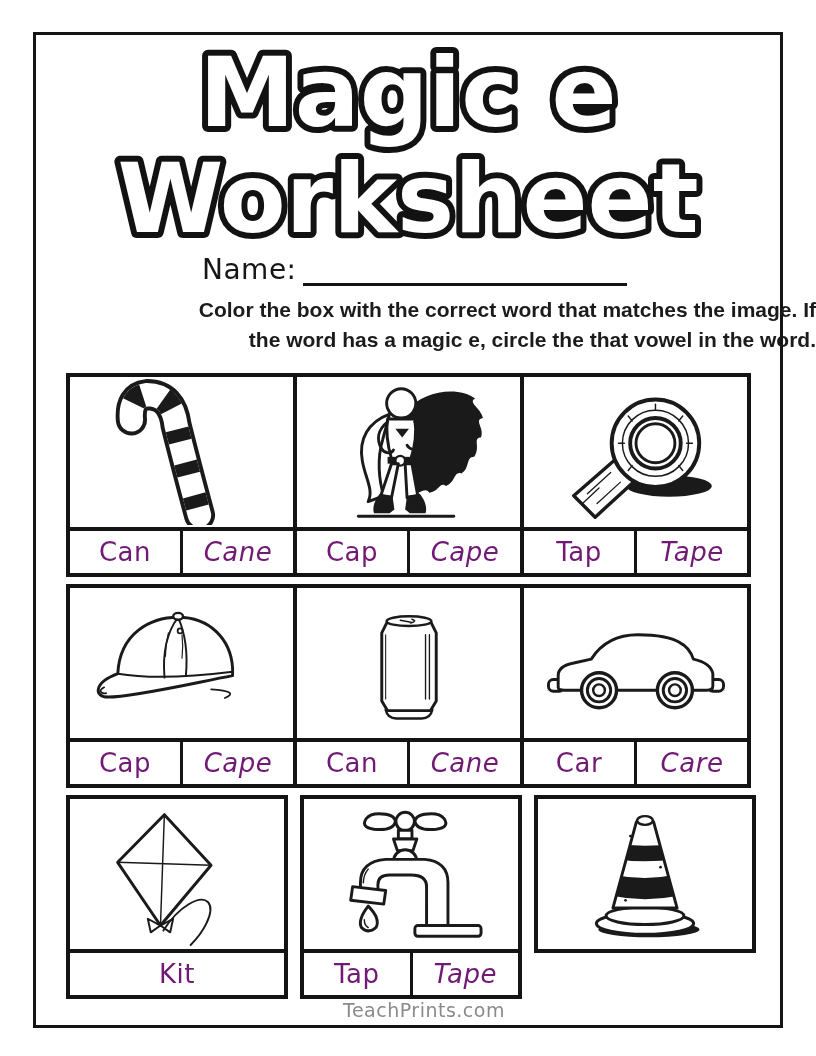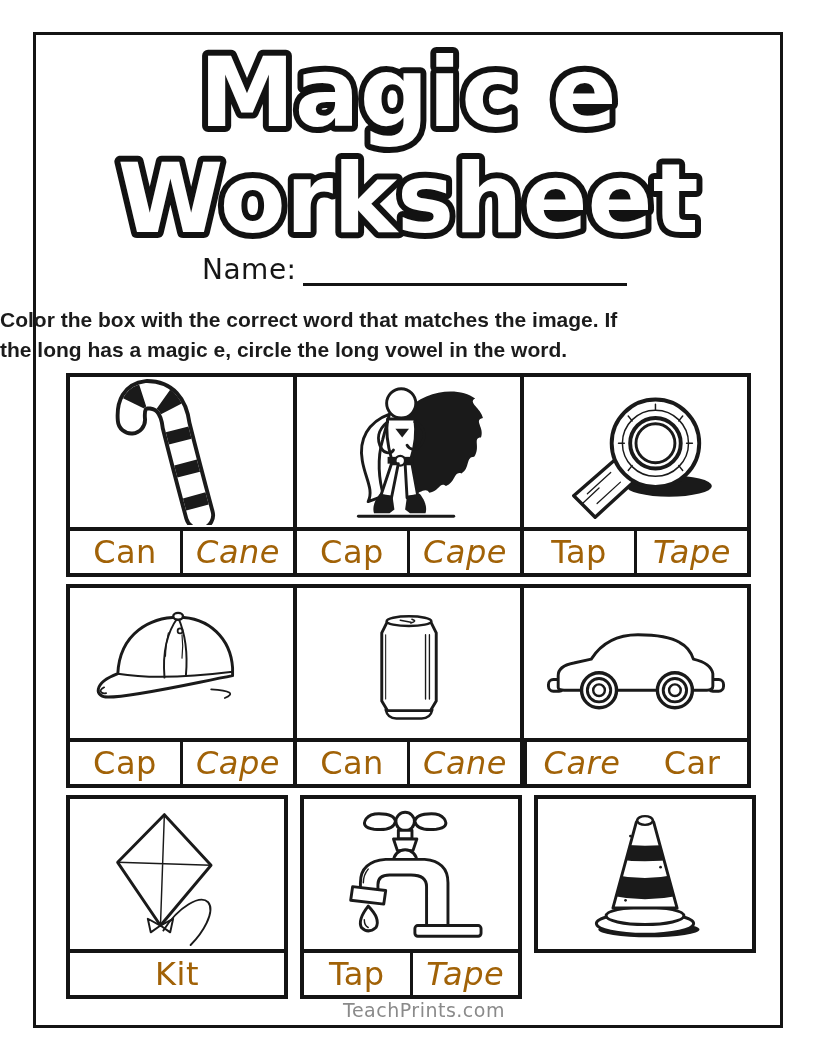--- a/index.html
+++ b/index.html
@@ -15,37 +15,37 @@
   .title-svg { position:absolute; left:0; top:0; width:816px; height:262px; }
   .title-svg text {
     font-family:"DejaVu Sans", sans-serif; font-weight:bold; font-size:96px;
     fill:#ffffff; stroke:#121212; stroke-width:12px; stroke-linejoin:round;
     paint-order:stroke;
   }
   .name-row { position:absolute; left:202px; top:250px; display:flex; align-items:flex-end;justify-content:space-between; }
   .name-label { font-size:28px; font-weight:500; letter-spacing:0.5px; }
   .name-line { width:324px; height:36px; border-bottom:3px solid #141414; margin-left:6px; }
   .instructions {
-    position:absolute; left:0; top:305px; width:816px; text-align:left;
+    position:absolute; left:0; top:295px; width:816px; text-align:right;
     font-family:"Liberation Sans", sans-serif; font-weight:700; font-size:21px;
     line-height:30px; color:#1b1b1b; white-space:nowrap;
   }
   .grid { position:absolute; left:66px; top:373px; width:687px; }
   .grid-row { display:flex; margin-bottom:7px; }
   .cell { width:231px; display:flex; flex-direction:column; }
   .cell + .cell { margin-left:-4px; }
   .img-box {
     height:158px; border:4px solid #141414; background:#ffffff;
     display:flex; align-items:center; justify-content:center; overflow:hidden;
   }
   .img-box svg { height:146px; width:214px; }
   .word-row { display:flex; height:46px; border:4px solid #141414; border-top:none; background:#ffffff; }
   .word {
     flex:1; display:flex; align-items:center; justify-content:center;
-    font-size:32px; letter-spacing:0.5px; color:#a16207;
+    font-size:26px; letter-spacing:0.5px; color:#701a75;
   }
   .word.second { border-left:3px solid #141414;font-style:italic; }
   .footer {
     position:absolute; left:16px; top:999px; width:816px; text-align:center;
     font-size:19px; color:#8a8a8a; letter-spacing:0.5px;
   }
   
   .ink { stroke:#1a1a1a; fill:none; stroke-linecap:round; stroke-linejoin:round; }
   .wfill { fill:#ffffff; }
   .bfill { fill:#1a1a1a; stroke:none; }
@@ -61,21 +61,21 @@
     <text x="408" y="232" text-anchor="middle">Worksheet</text>
   </svg>
 
   <div class="name-row">
     <span class="name-label">Name:</span>
     <span class="name-line"></span>
   </div>
 
   <div class="instructions">
     <div>Color the box with the correct word that matches the image. If</div>
-    <div>the long has a magic e, circle the long vowel in the word.</div>
+    <div>the word has a magic e, circle the that vowel in the word.</div>
   </div>
 
   <div class="grid">
 
     <div class="grid-row">
 
       <div class="cell">
         <div class="img-box">
           <svg viewBox="0 0 220 150">
             <path class="ink" d="M128 140 Q114 88 104 48 Q100 16 74 16 Q56 18 58 42" stroke-width="32"></path>
@@ -181,22 +181,22 @@
             <path class="ink wfill" d="M30 100 L30 88 Q30 78 46 75 L64 71 Q80 46 112 46 Q142 46 155 54 Q165 59 169 71 Q187 75 189 86 L189 99 Q189 103 183 103 L36 103 Q30 103 30 100 Z" stroke-width="3"></path>
             <circle class="ink wfill" cx="72" cy="103" r="18" stroke-width="3.5"></circle>
             <circle class="ink wfill" cx="72" cy="103" r="12" stroke-width="3"></circle>
             <circle class="ink wfill" cx="72" cy="103" r="6" stroke-width="2.5"></circle>
             <circle class="ink wfill" cx="150" cy="103" r="18" stroke-width="3.5"></circle>
             <circle class="ink wfill" cx="150" cy="103" r="12" stroke-width="3"></circle>
             <circle class="ink wfill" cx="150" cy="103" r="6" stroke-width="2.5"></circle>
           </svg>
         </div>
         <div class="word-row">
+          <div class="word">Car</div>
           <div class="word second">Care</div>
-          <div class="word">Car</div>
         </div>
       </div>
     </div>
 
     <div class="grid-row" style="margin-bottom:0;gap:16px;">
 
       <div class="cell">
         <div class="img-box">
           <svg viewBox="0 0 220 150">
             <path class="ink wfill" d="M97 14 L145 66 L93 128 L49 63 Z" stroke-width="3"></path>

